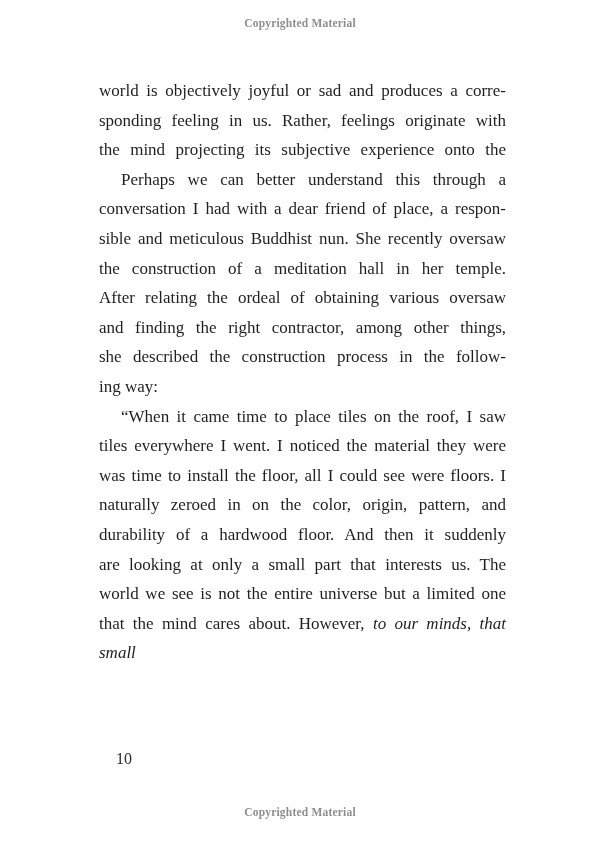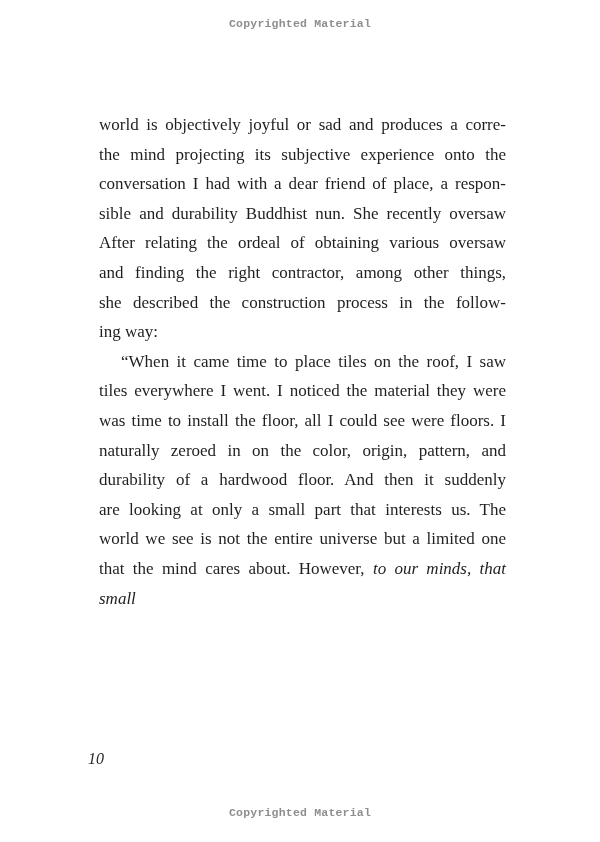--- a/index.html
+++ b/index.html
@@ -15,67 +15,68 @@
     height: 842px;
     background: var(--page_bg);
     overflow: hidden;
     font-family: "Liberation Serif", "DejaVu Serif", serif;
   }
   .banner {
     position: absolute;
     left: 0;
     width: 600px;
     text-align: center;
-    font-family: Liberation Mono, monospace;
+    font-family: Liberation Serif, serif;
     font-weight: bold;
     font-size: 11.5px;
     color: var(--banner_gray);
     letter-spacing: 0.2px;
   }
   .banner.top { top: 17px; }
   .banner.bottom { top: 806px; }
   .body-text {
     position: absolute;
     left: 99px;
     top: 76px;
     width: 407px;
     color: var(--text_color);
     font-size: 17px;
-    margin-top: 34px;
   }
   .line {
     line-height: 29.6px;
     height: 29.6px;
     text-align: justify;
     text-align-last: justify;
     white-space: normal;
   }
   .line.indent { text-indent: 22px; }
   .line.no-justify { text-align-last: left; }
   .italic { font-style: italic; }
   .page-number {
     position: absolute;
-    left: 88px;
+    left: 116px;
     top: 750px;
     font-size: 16px;
-    font-style: italic;
     color: #2a2a2a;
   }
 </style>
 </head>
 <body>
 
 <div class="page">
   <div class="banner top">Copyrighted Material</div>
 
   <div class="body-text">
       <div class="line"><span>world is objectively joyful or sad and produces a corre-</span></div>
+      <div class="line"><span>sponding feeling in us. Rather, feelings originate with</span></div>
       <div class="line"><span>the mind projecting its subjective experience onto the</span></div>
+      <div class="line indent"><span>Perhaps we can better understand this through a</span></div>
       <div class="line"><span>conversation I had with a dear friend of place, a respon-</span></div>
-      <div class="line"><span>sible and durability Buddhist nun. She recently oversaw</span></div>
+      <div class="line"><span>sible and meticulous Buddhist nun. She recently oversaw</span></div>
+      <div class="line"><span>the construction of a meditation hall in her temple.</span></div>
       <div class="line"><span>After relating the ordeal of obtaining various oversaw</span></div>
       <div class="line"><span>and finding the right contractor, among other things,</span></div>
       <div class="line"><span>she described the construction process in the follow-</span></div>
       <div class="line no-justify"><span>ing way:</span></div>
       <div class="line indent"><span>“When it came time to place tiles on the roof, I saw</span></div>
       <div class="line"><span>tiles everywhere I went. I noticed the material they were</span></div>
       <div class="line"><span>was time to install the floor, all I could see were floors. I</span></div>
       <div class="line"><span>naturally zeroed in on the color, origin, pattern, and</span></div>
       <div class="line"><span>durability of a hardwood floor. And then it suddenly</span></div>
       <div class="line"><span>are looking at only a small part that interests us. The</span></div>

